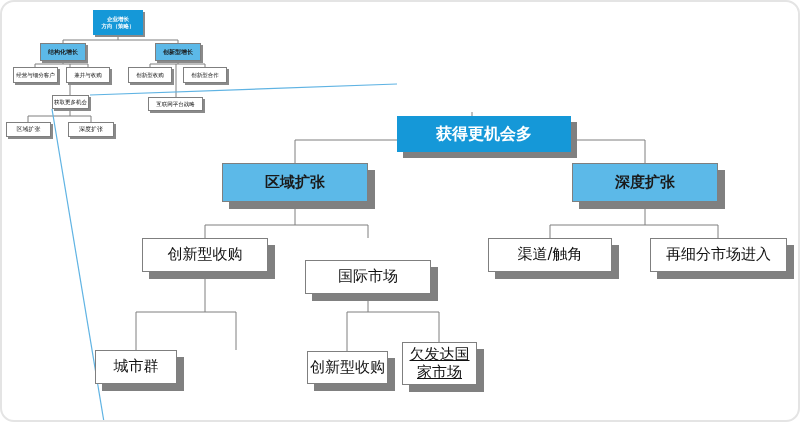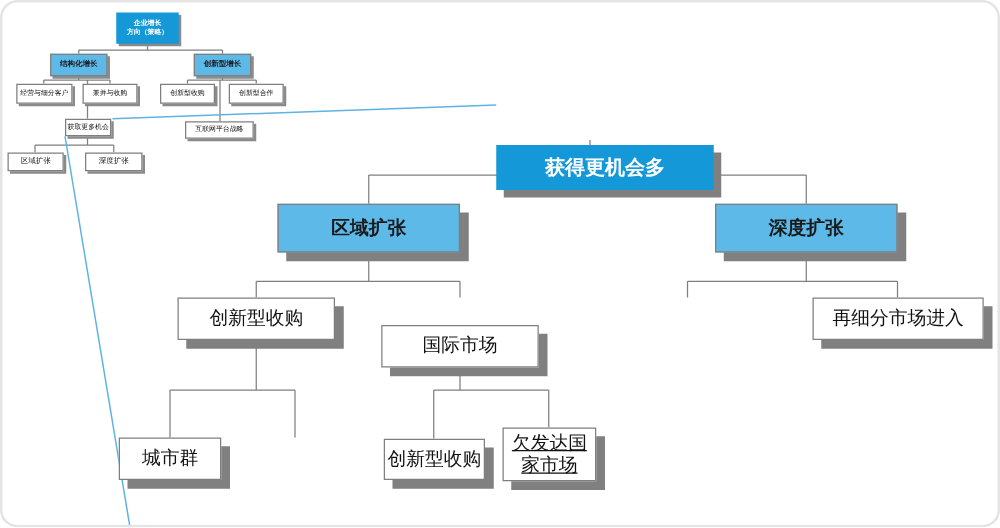--- a/index.html
+++ b/index.html
@@ -94,19 +94,20 @@
   <div class="node plain shadow-sm fs55" style="left:52px;top:95px;width:37px;height:14px;">获取更多机会</div>
   <div class="node plain shadow-sm fs55" style="left:148px;top:97px;width:55px;height:14px;">互联网平台战略</div>
   <div class="node plain shadow-sm fs6" style="left:6px;top:122px;width:45px;height:15px;">区域扩张</div>
   <div class="node plain shadow-sm fs6" style="left:68px;top:122px;width:46px;height:15px;">深度扩张</div>
 
   <div class="node primary shadow-md fs16" style="left:397px;top:76px;width:174px;height:36px;margin-top:40px;">获得更机会多</div>
   <div class="node secondary shadow-lg fs15" style="left:222px;top:163px;width:146px;height:39px;">区域扩张</div>
   <div class="node secondary shadow-lg fs15" style="left:572px;top:163px;width:146px;height:39px;">深度扩张</div>
   <div class="node plain shadow-lg fs15" style="left:142px;top:238px;width:126px;height:34px;">创新型收购</div>
   <div class="node plain shadow-lg fs15" style="left:305px;top:238px;width:126px;height:34px;margin-top:22px;">国际市场</div>
+  <div class="node plain shadow-lg fs15" style="left:488px;top:238px;width:124px;height:34px;">渠道/触角</div>
   <div class="node plain shadow-lg fs15" style="left:650px;top:238px;width:137px;height:34px;text-align:center;">再细分市场进入</div>
   <div class="node plain shadow-lg fs15" style="left:95px;top:350px;width:82px;height:34px;">城市群</div>
   <div class="node plain shadow-lg fs15" style="left:307px;top:351px;width:81px;height:33px;">创新型收购</div>
   <div class="node plain shadow-lg fs15" style="left:402px;top:342px;width:75px;height:43px;text-decoration:underline;">欠发达国家市场</div>
 
   <div class="slide-border"></div>
 </div>
 
 </body></html>

